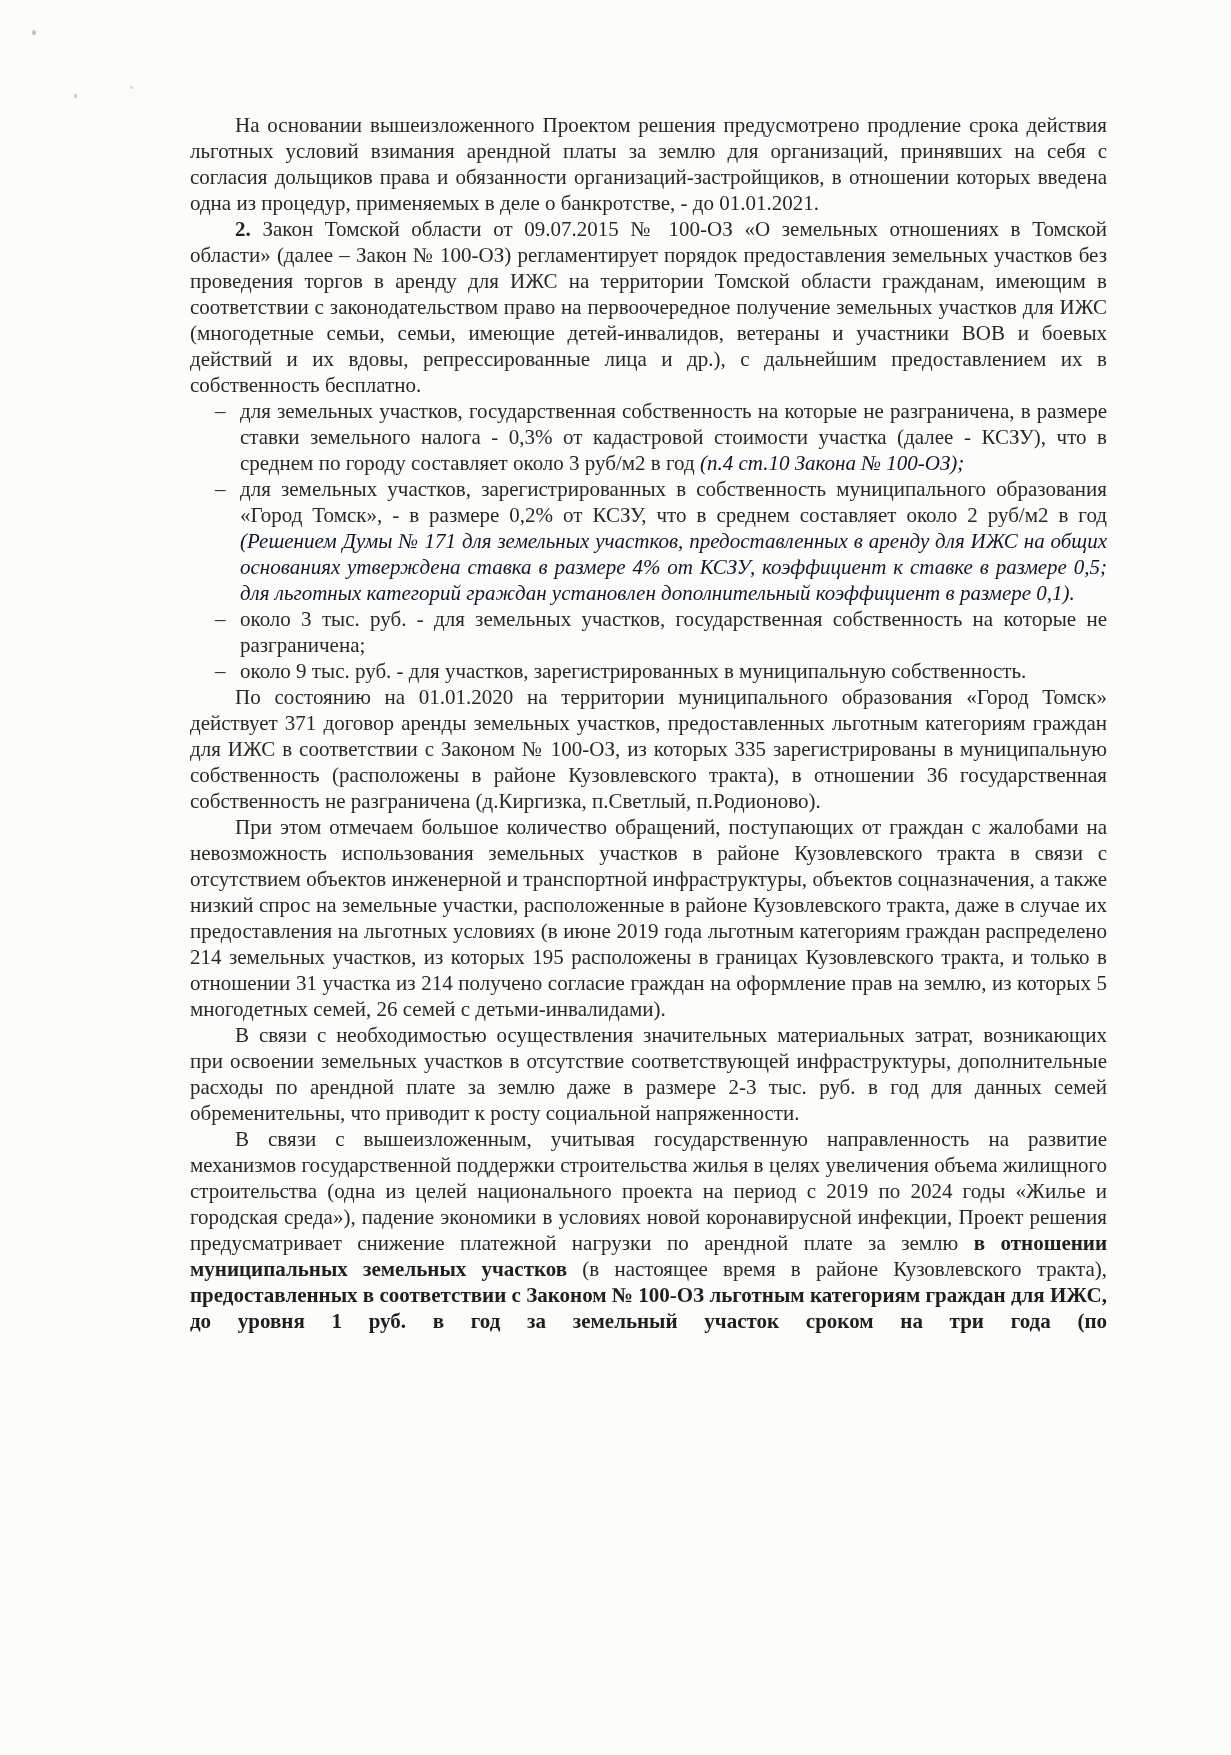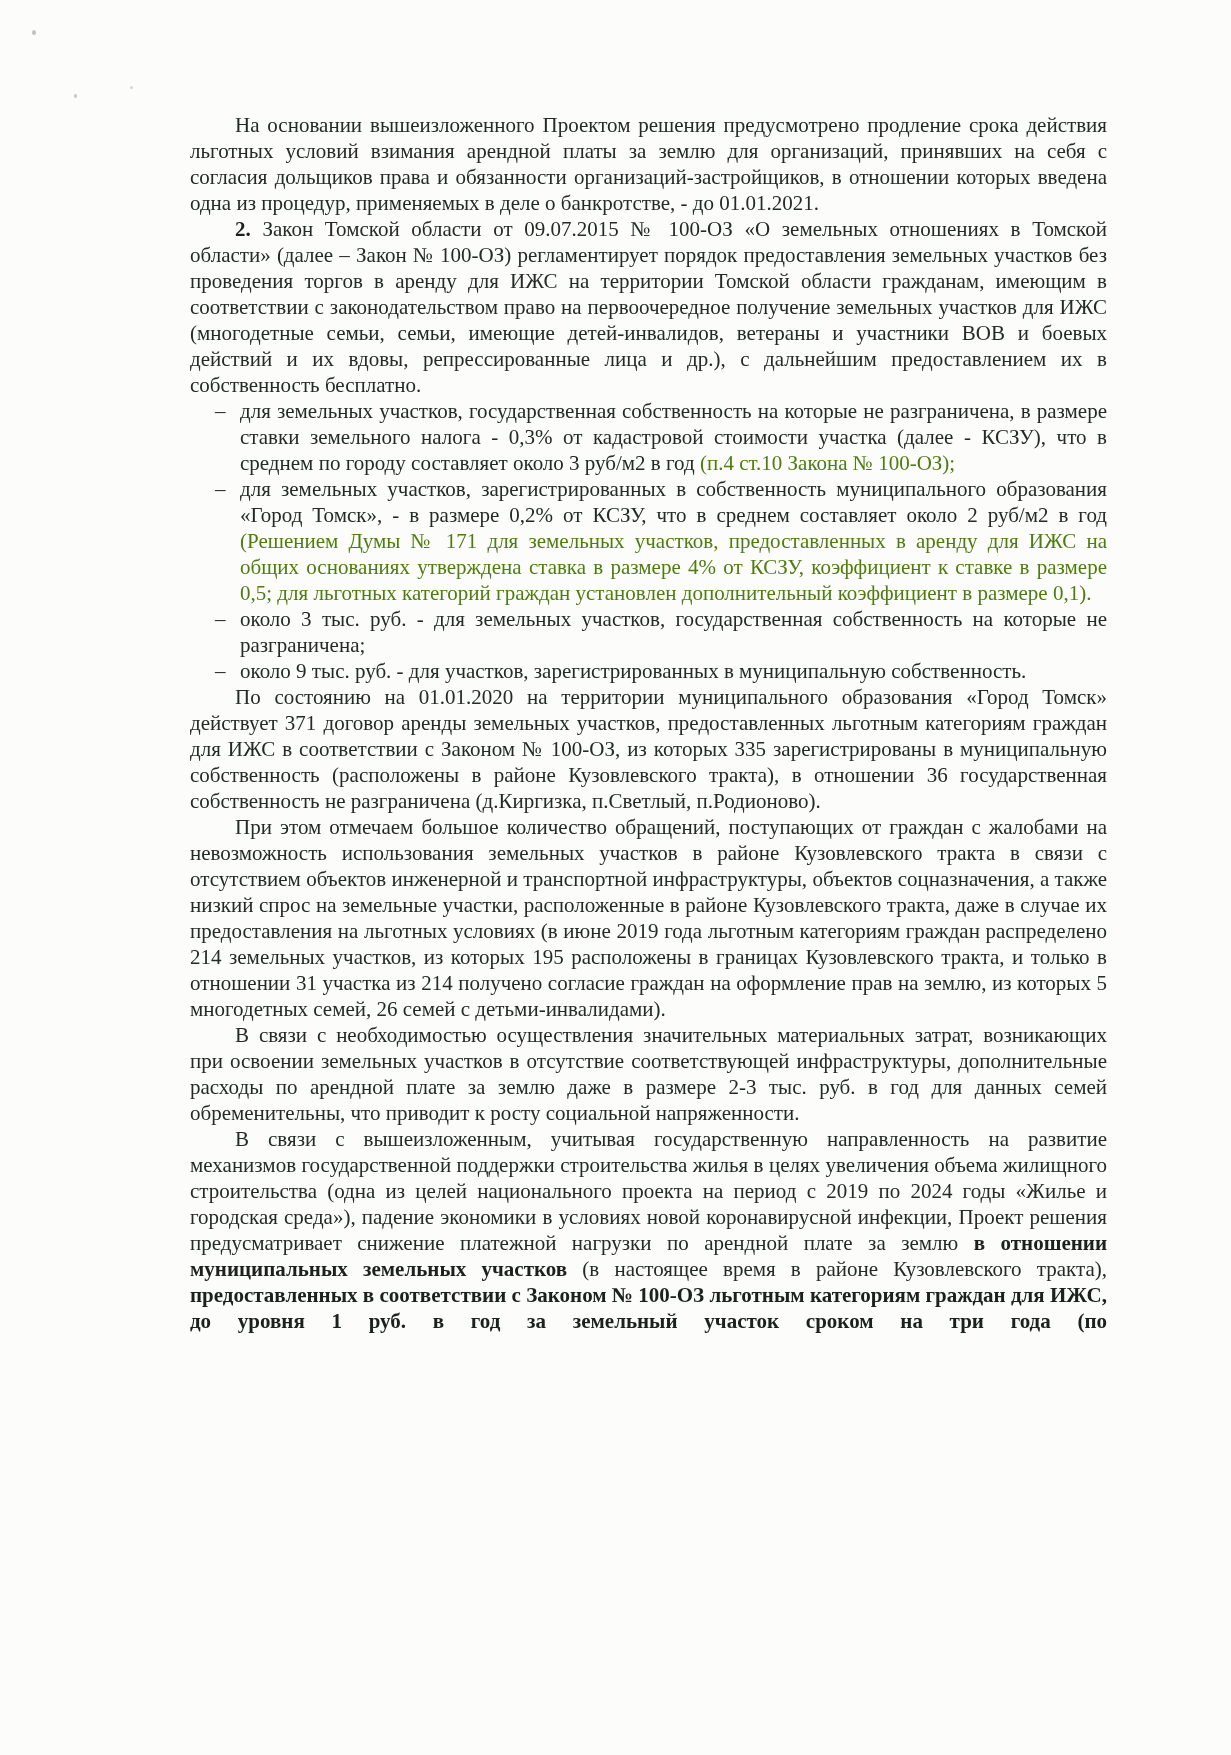--- a/index.html
+++ b/index.html
@@ -42,21 +42,21 @@
   p.bullet .dash {
     position: absolute;
     left: 25px;
     top: 0;
   }
   p.justify-last {
     text-align-last: justify;
   }
   .run-normal { font-style: normal; font-weight: normal; }
   .run-bold { font-weight: bold; color: #1c211d; }
-  .run-italic { color: #4d7c0f; }
+  .run-italic { font-style: italic; color: #0f172a; }
   .scan-artifact {
     position: absolute;
     background: #9a9a96;
     border-radius: 50%;
   }
   .artifact-1 { left: 32px; top: 30px; width: 4px; height: 5px; opacity: .6; }
   .artifact-2 { left: 74px; top: 94px; width: 3px; height: 4px; opacity: .55; }
   .artifact-3 { left: 130px; top: 86px; width: 3px; height: 3px; opacity: .4; }
 </style>
 </head>

